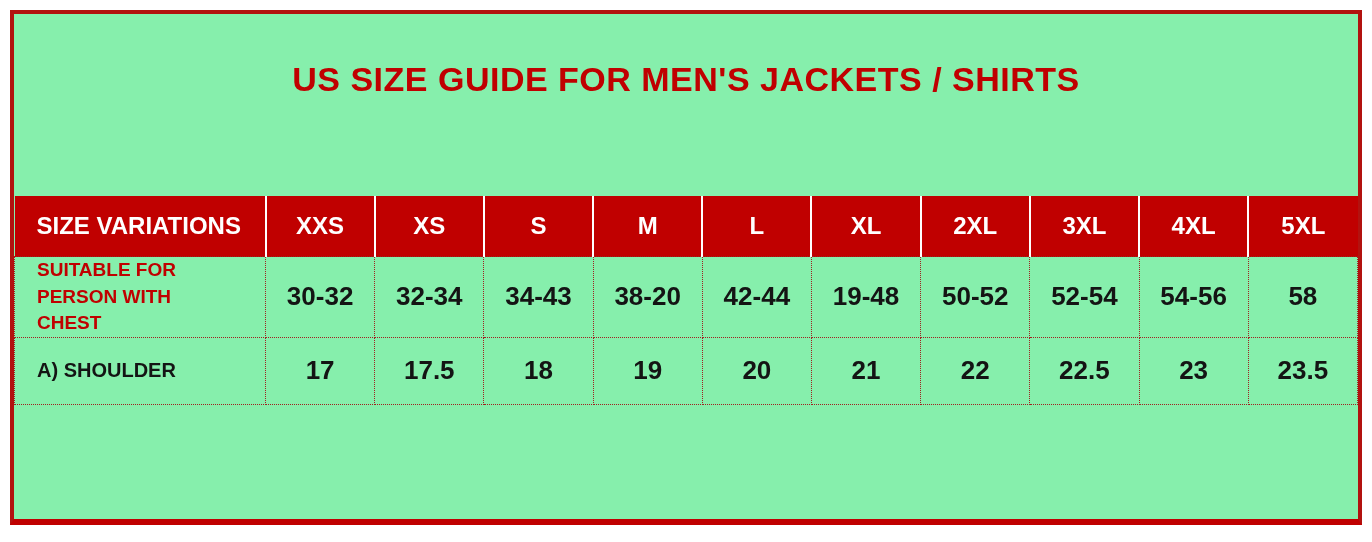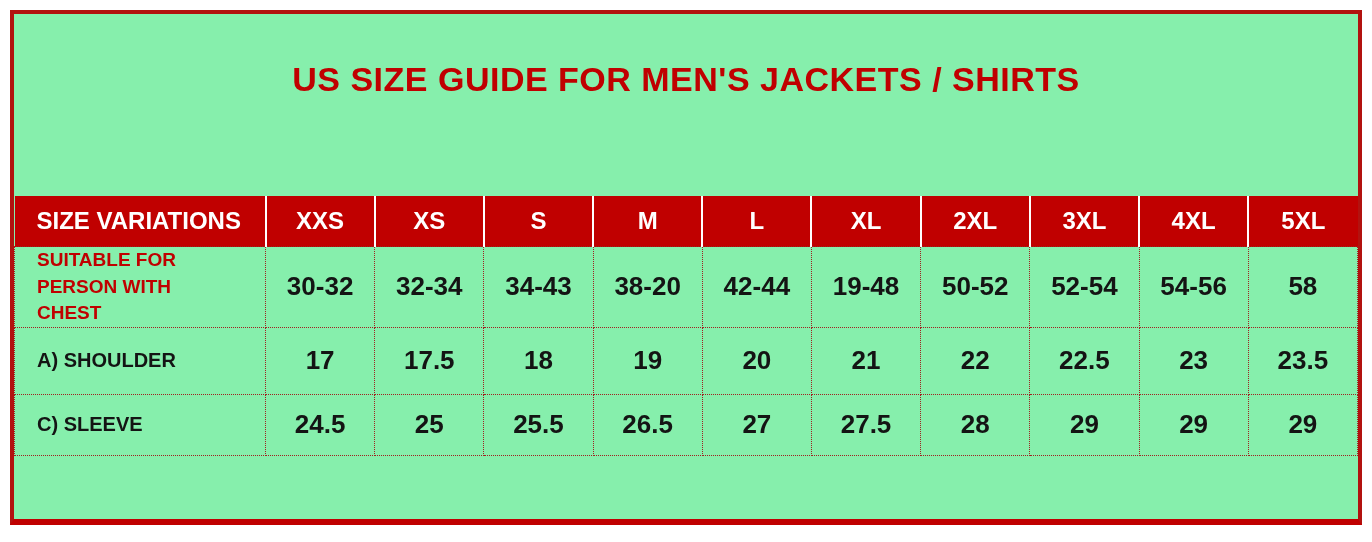--- a/index.html
+++ b/index.html
@@ -33,21 +33,21 @@
     letter-spacing: 0.5px;
     white-space: nowrap;
   }
   table.size-table {
     width: 100%;
     border-collapse: collapse;
     table-layout: fixed;
   }
   col.c-label { width: 251px; }
   th {
-    height: 50px;
+    height: 60px;
     background: #c00000;
     color: #ffffff;
     font-size: 24px;
     font-weight: bold;
     text-align: center;
     border-right: 2px solid #ffffff;
     padding: 0;
   }
   th:last-child { border-right: none; margin-top: 34px; }
   th.h-label {
@@ -137,28 +137,15 @@
         <td>17.5</td>
         <td>18</td>
         <td>19</td>
         <td>20</td>
         <td>21</td>
         <td>22</td>
         <td>22.5</td>
         <td>23</td>
         <td>23.5</td>
       </tr>
-      <tr class="r-sleeve">
-        <td class="row-label">C) SLEEVE</td>
-        <td>24.5</td>
-        <td>25</td>
-        <td>25.5</td>
-        <td>26.5</td>
-        <td>27</td>
-        <td>27.5</td>
-        <td>28</td>
-        <td>29</td>
-        <td>29</td>
-        <td>29</td>
-      </tr>
     </tbody>
   </table>
 </div>
 
 </body></html>

